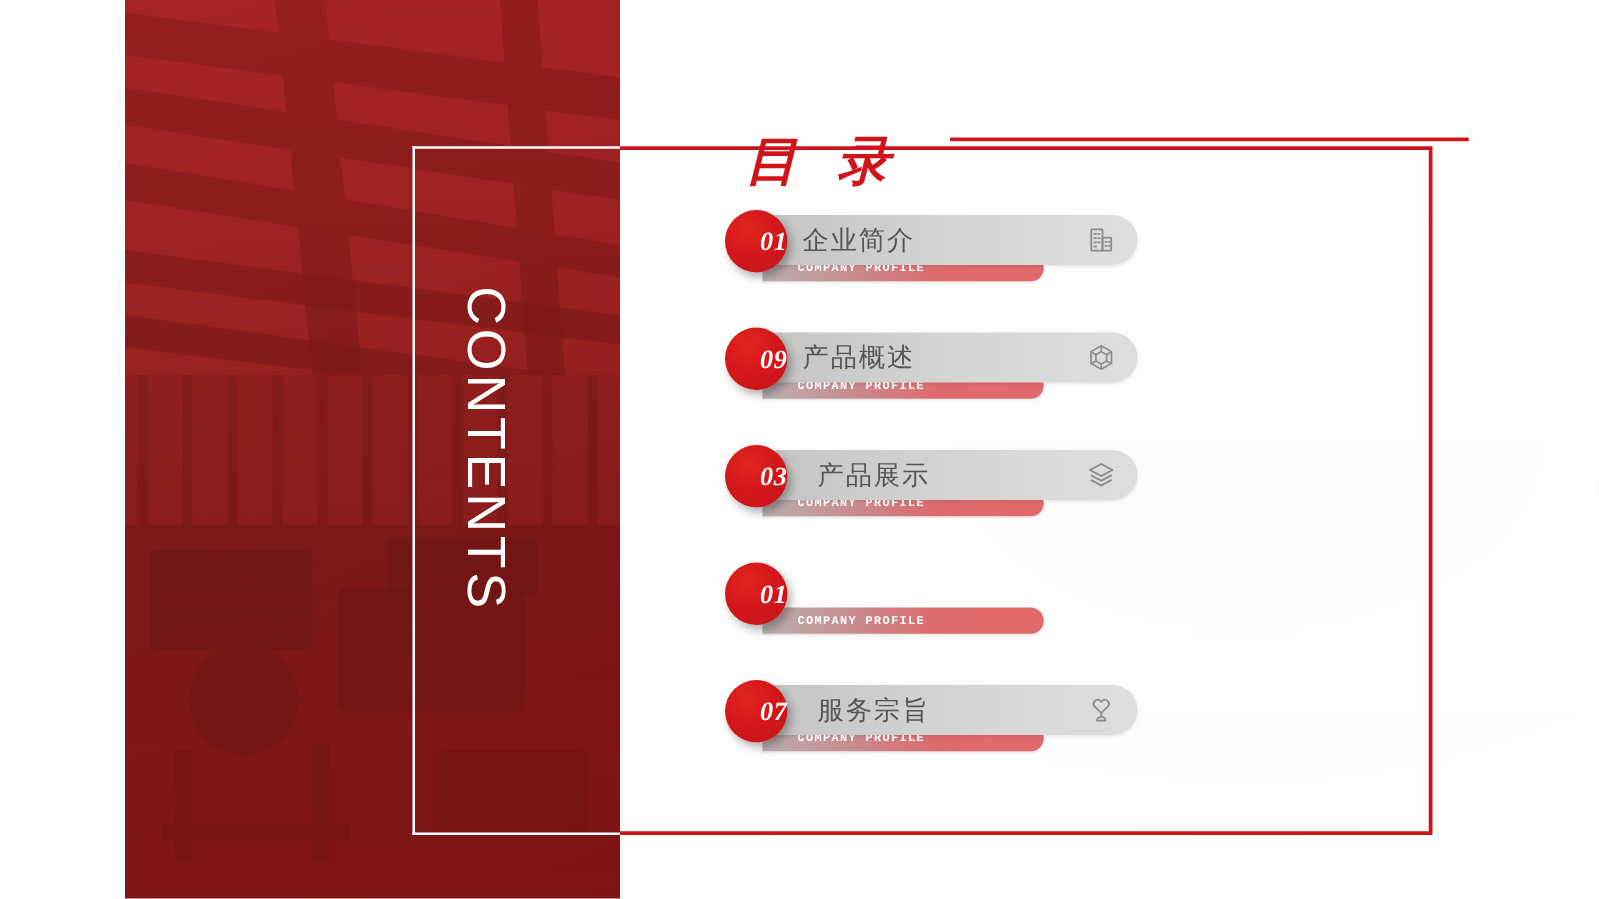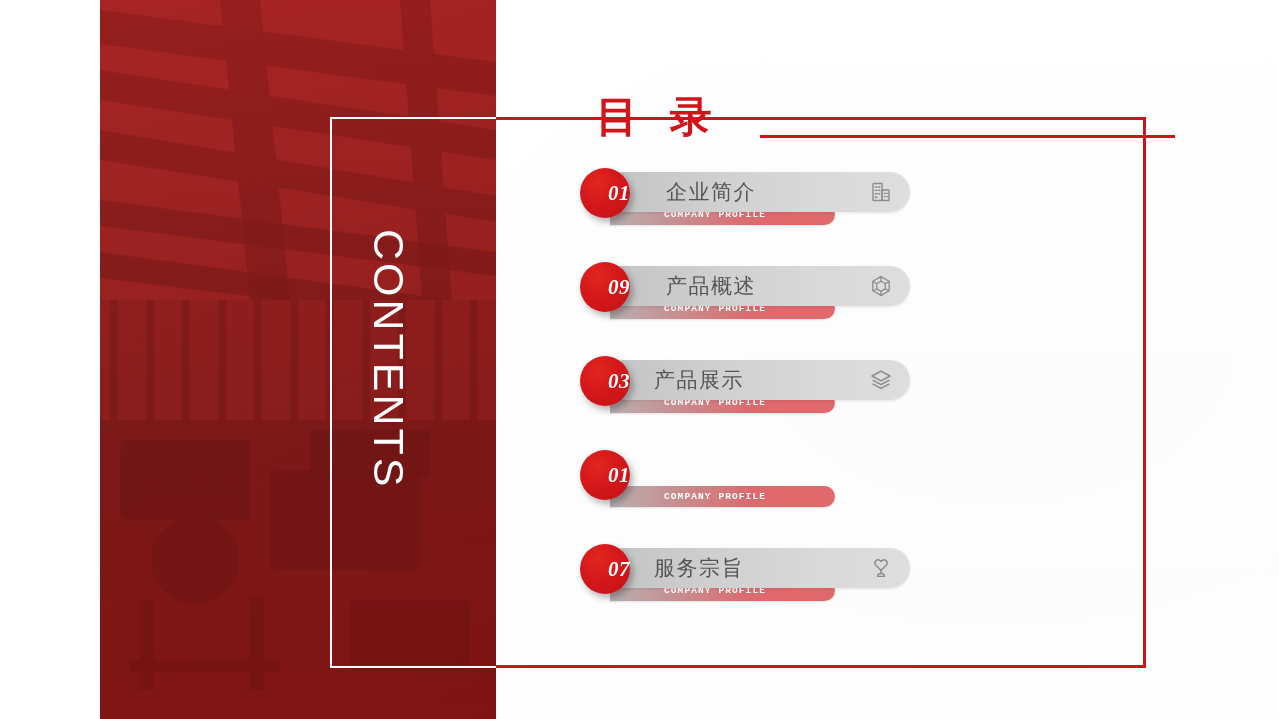--- a/index.html
+++ b/index.html
@@ -104,24 +104,25 @@
     height: 551px;  
     border: 3px solid #c8161b;
     box-sizing: border-box;
     z-index: 2;
   }
 
   
   .title-row {
     position: absolute;
     left: 596px;
-    top: 96px;
+    top: 108px;
     z-index: 6;
     display: flex;
-    align-items: flex-end;
+    align-items: flex-start;
+    font-style: italic;
   }
   .title-text {
     color: #d1141a;
     font-size: 42px;
     font-weight: 700;
     letter-spacing: 10px;
     line-height: 1;
     font-family: "Liberation Sans", sans-serif;
     white-space: nowrap;
   }
@@ -155,21 +156,21 @@
     top: 32px;
     width: 225px;
     height: 21px;
     border-radius: 0 11px 11px 0;
     background: linear-gradient(90deg, #b9b1b2 0%, #c59294 26%, #dc6a6d 62%, #e2696c 80%, #e0696c 100%);
     display: flex;
     align-items: center;
     box-shadow: 0 1px 2px rgba(0,0,0,0.12);
   }
   .sub-bar .sub-text {
-    margin-left: 54px;
+    margin-left: 28px;
     color: #ffffff;
     font-size: 9.5px;
     letter-spacing: 1.1px;
     font-family: "Liberation Mono", monospace;
     font-weight: 700;
     white-space: nowrap;
   }
 
   
   .pill {
@@ -178,21 +179,21 @@
     top: 0;
     width: 308px;
     height: 40px;
     border-radius: 20px;
     background: linear-gradient(90deg, #c3c3c3 0%, #c9c9c9 18%, #d2d2d2 45%, #d9d9d9 70%, #dedede 100%);
     display: flex;
     align-items: center;
     box-shadow: 0 1px 3px rgba(0,0,0,0.10);
   }
   .pill .pill-label {
-    margin-left: 64px;
+    margin-left: 40px;
     color: #555555;
     font-size: 21px;
     letter-spacing: 1.5px;
     font-family: "Liberation Sans", sans-serif;
     white-space: nowrap;
   }
   .pill .pill-icon {
     position: absolute;
     right: 16px;
     top: 50%;

